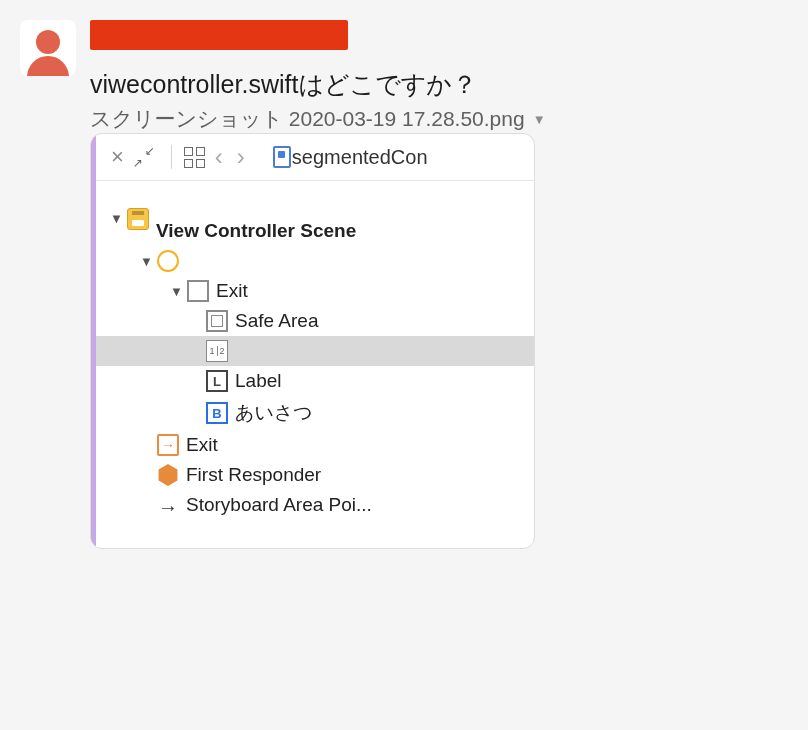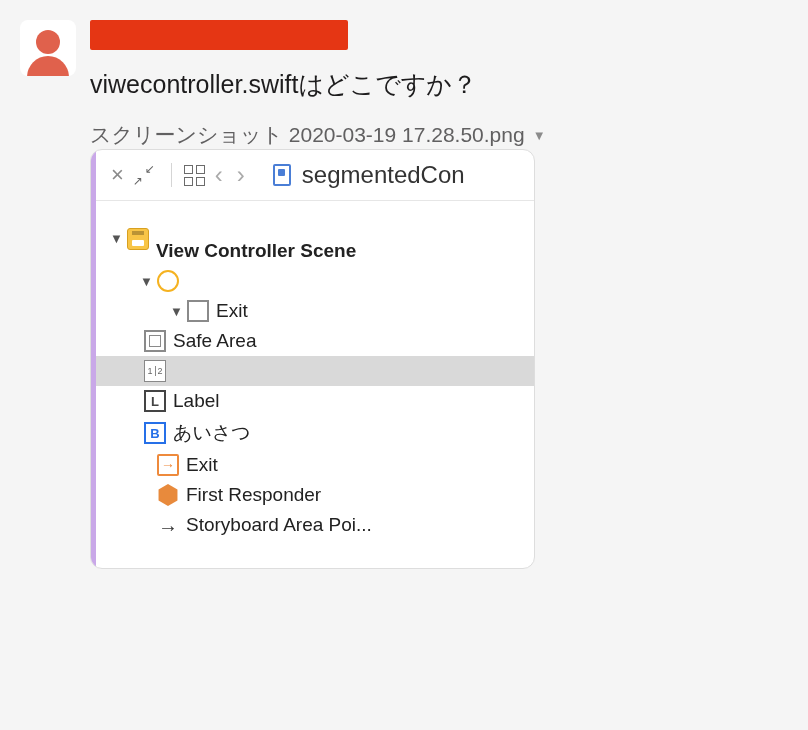--- a/index.html
+++ b/index.html
@@ -51,21 +51,21 @@
     .name-bar {
       width: 258px;
       height: 30px;
       background: #e53614;
       border-radius: 2px;
       margin-bottom: 18px;
     }
     .message-text {
       font-size: 25px;
       color: #1d1c1d;
-      margin-bottom: 20px;
+      margin-bottom: 4px;
     }
     .attachment-name {
       display: flex;
       align-items: center;
       gap: 8px;
       font-size: 21px;
       color: #616061;
       margin-bottom: 0;
     }
     .attachment-name .caret {
@@ -141,23 +141,23 @@
     }
     .tb-nav {
       color: #aaa;
       font-size: 24px;
       padding: 0 4px;
       line-height: 1;
     }
     .tb-file {
       display: flex;
       align-items: center;
-      gap: 11px;
+      gap: 1px;
       margin-left: 18px;
-      font-size: 24px;
+      font-size: 20px;
       color: #333;
     }
     .file-icon {
       width: 18px;
       height: 22px;
       border: 2px solid #4a7ed6;
       border-radius: 2px;
       position: relative;
     }
     .file-icon::after {
@@ -201,21 +201,21 @@
       align-items: center;
       justify-content: center;
     }
     .bold-label {
       font-weight: 700;
       margin-top: 25px;
     }
     .indent-0 { padding-left: 14px; }
     .indent-1 { padding-left: 44px; }
     .indent-2 { padding-left: 74px; }
-    .indent-3 { padding-left: 48px; }
+    .indent-3 { padding-left: 110px; }
 
     
     .icn-scene {
       background: #f8c547;
       border: 1px solid #d8a020;
       border-radius: 3px;
       position: relative;
     }
     .icn-scene::before {
       content: "";

